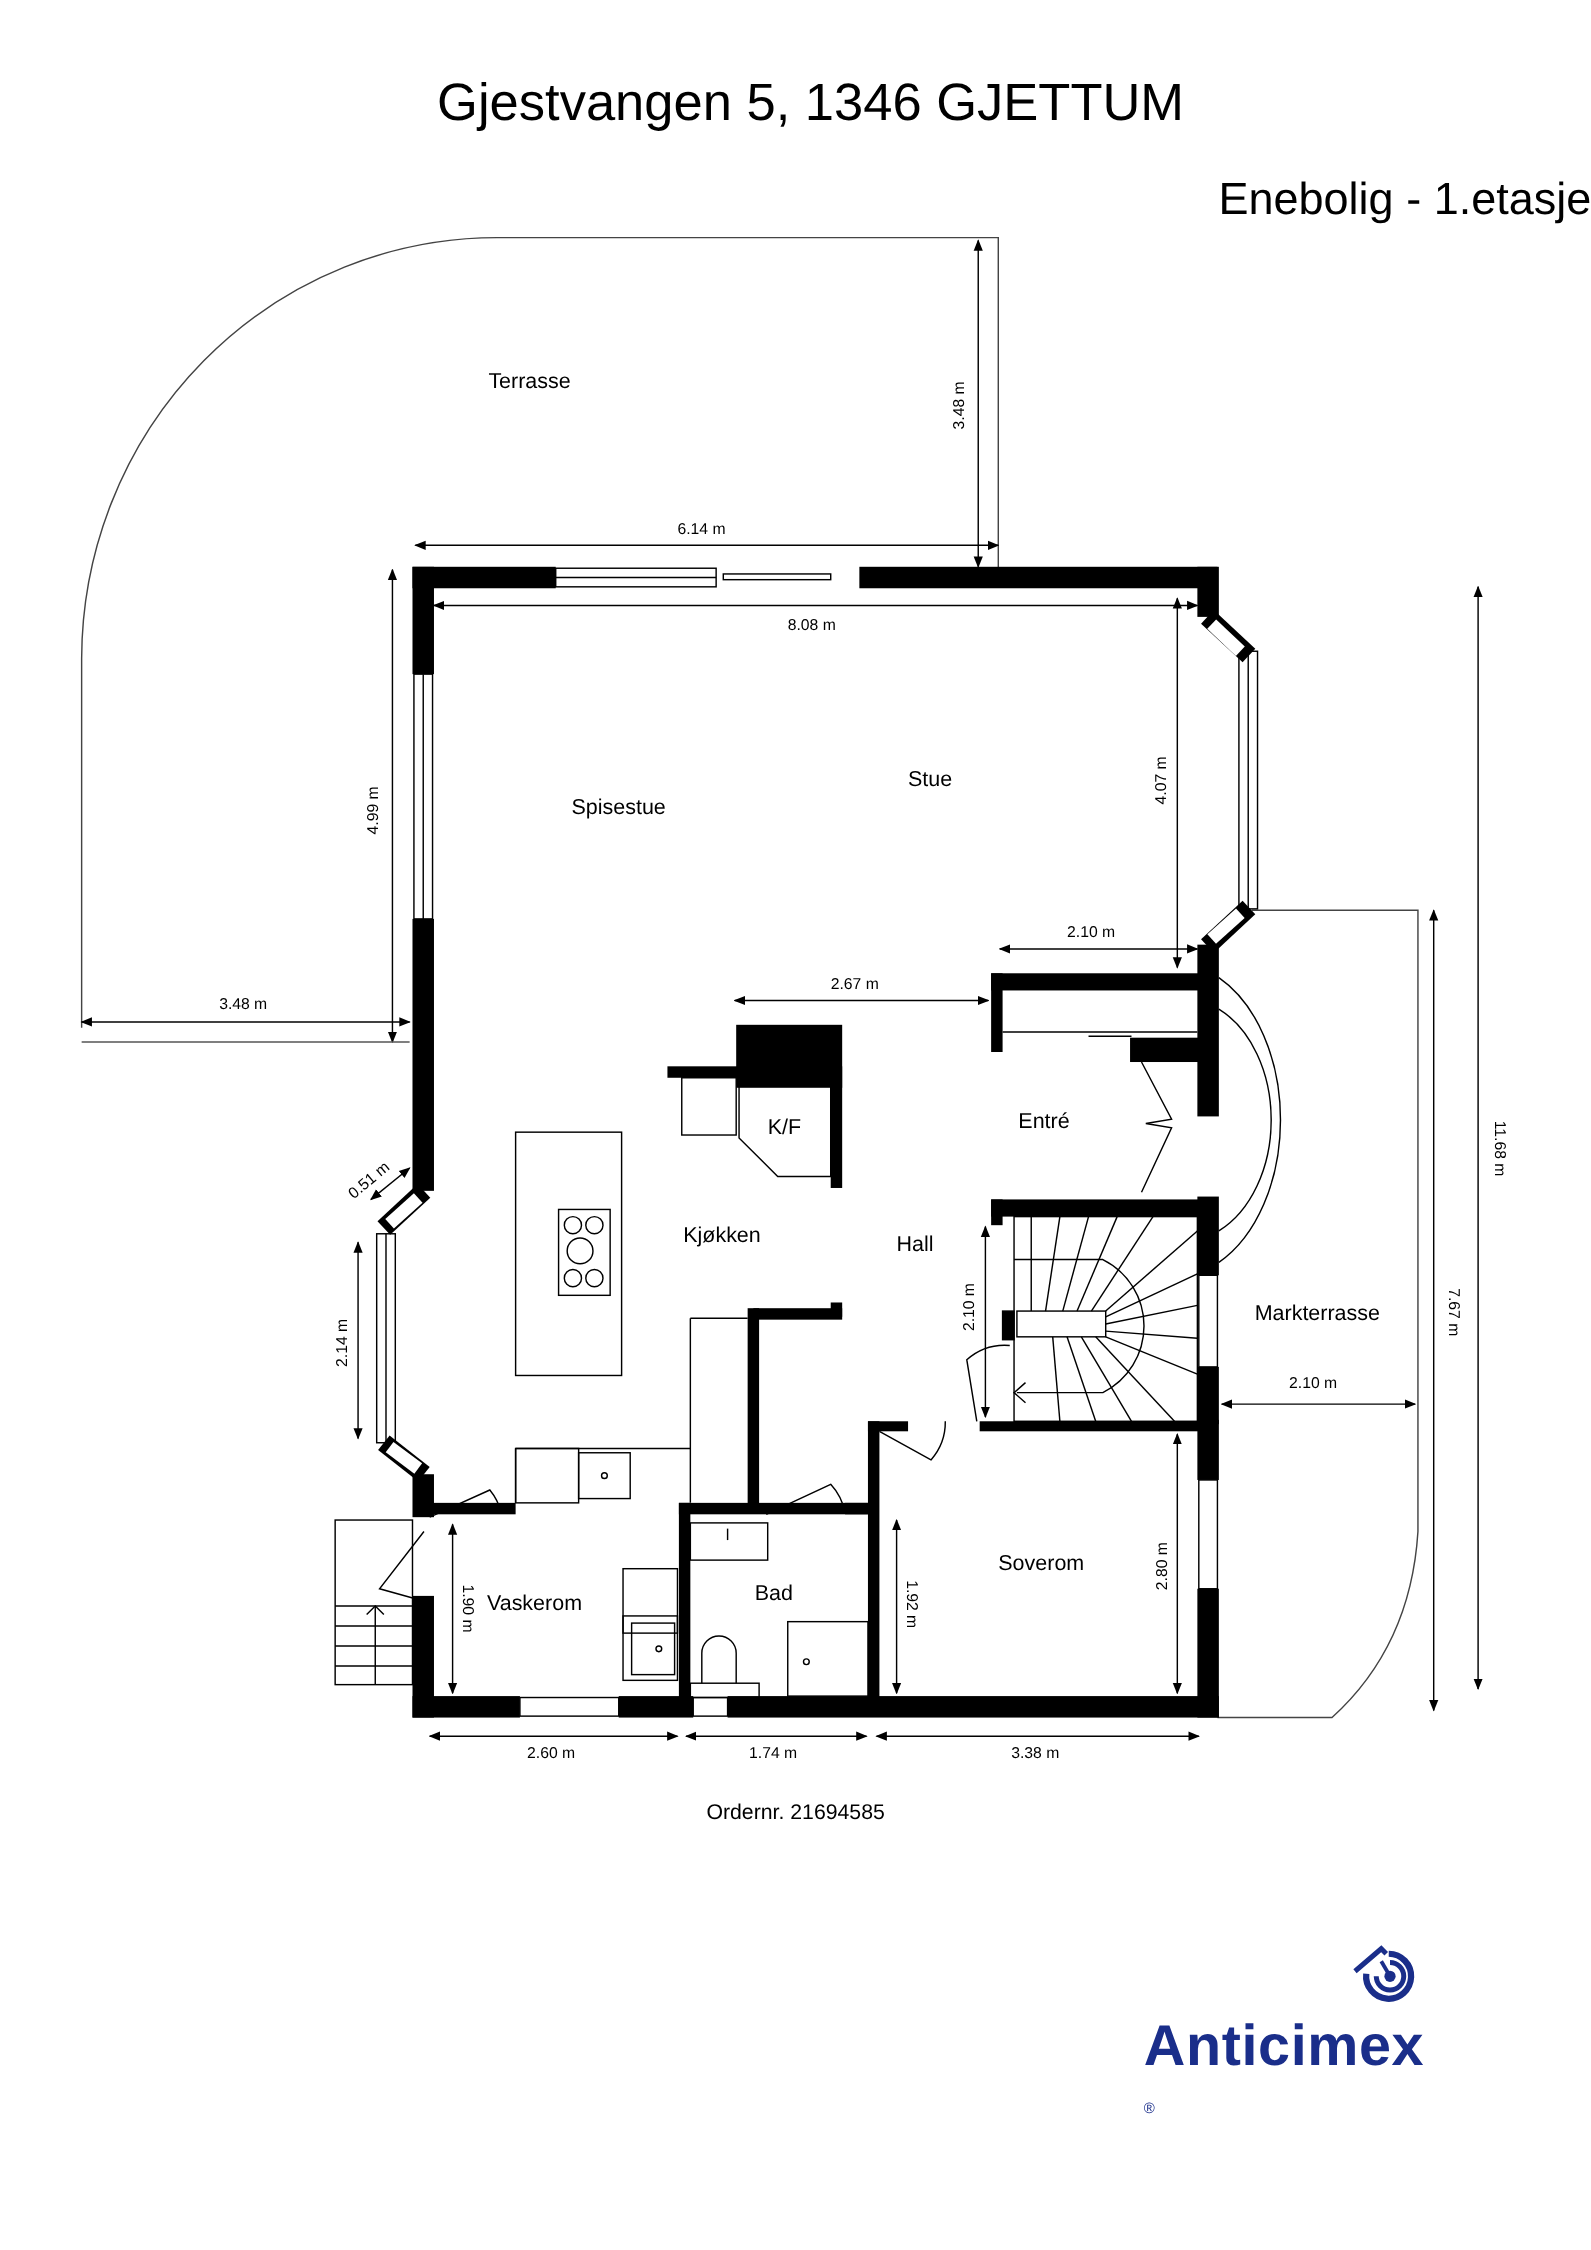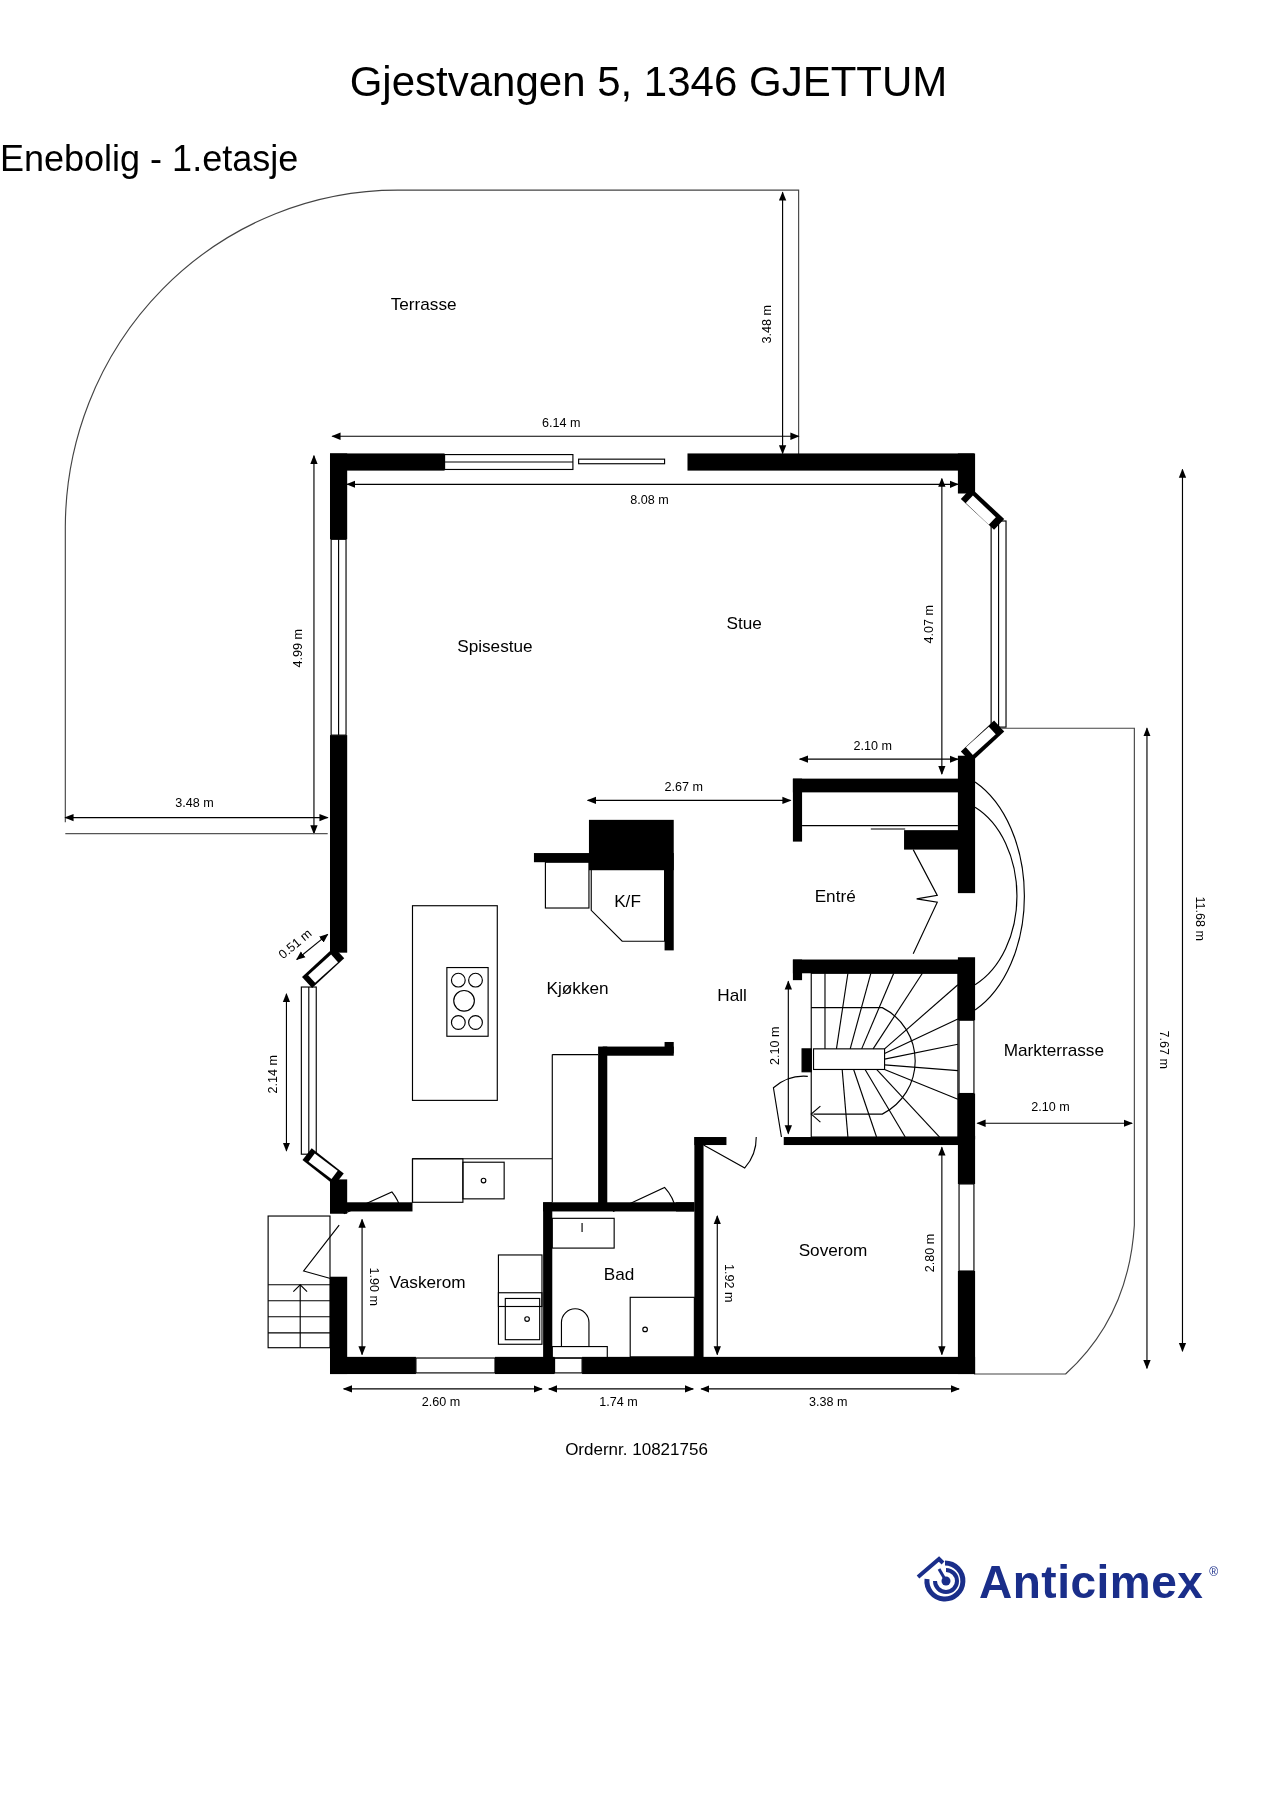--- a/index.html
+++ b/index.html
@@ -1,24 +1,24 @@
 <!DOCTYPE html>
 <html><head>
 <meta charset="utf-8">
 <style>
   html,body{margin:0;padding:0;background:#ffffff;}
   body{width:1273px;height:1800px;position:relative;overflow:hidden;font-family:"Liberation Sans",sans-serif;color:#000;}
   .title{position:absolute;left:0;width:1273px;text-align:center;top:58px;font-size:42px;letter-spacing:0;padding-left:12px;}
-  .subtitle{position:absolute;left:0;width:1273px;text-align:left;top:138px;font-size:36px;}
+  .subtitle{position:absolute;left:0;width:1273px;text-align:right;top:138px;font-size:36px;}
   svg.plan{position:absolute;left:0;top:0;width:1273px;height:1800px;}
   .plan text{font-family:"Liberation Sans",sans-serif;fill:#000;}
   .room{font-size:15px;}
   .dim{font-size:11px;}
   .order{position:absolute;left:0;width:1273px;text-align:center;top:1440px;font-size:17px;}
-  .logo{position:absolute;left:915px;top:1555px;display:flex;align-items:flex-start;gap:6px;}
+  .logo{position:absolute;left:915px;top:1555px;display:flex;align-items:flex-end;gap:6px;flex-direction:column;}
   .logo-text{font-size:46px;font-weight:bold;color:#1a2e8a;letter-spacing:0.5px;}
   .logo-reg{font-size:12px;color:#1a2e8a;align-self:flex-start;margin-top:10px;}
   .footer{position:absolute;left:0;width:1273px;top:1672px;text-align:center;font-size:17px;line-height:19px;}
 </style>
 </head>
 <body>
 
 <div class="title">Gjestvangen 5, 1346 GJETTUM</div>
 <div class="subtitle">Enebolig  - 1.etasje</div>
 
@@ -243,21 +243,21 @@
     <text class="dim" transform="translate(1012,900) rotate(90)">7.67 m</text>
     <text class="dim" transform="translate(323,1107) rotate(90)">1.90 m</text>
     <text class="dim" transform="translate(633,1104) rotate(90)">1.92 m</text>
     <text class="dim" transform="translate(815,1111) rotate(-90)">2.80 m</text>
     <text class="dim" x="368" y="1228">2.60 m</text>
     <text class="dim" x="523" y="1228">1.74 m</text>
     <text class="dim" x="706" y="1228">3.38 m</text>
   </g>
 </svg>
 
-<div class="order">Ordernr. 10821756</div>
+<div class="order">Ordernr. 21694585</div>
 
 <div class="logo">
   <svg width="58" height="48" viewBox="0 0 58 48">
     <path d="M3,22 L24,4 L28,8" fill="none" stroke="#1a2e8a" stroke-width="4"></path>
     <path d="M12,24 A18,18 0 1 0 30,8" fill="none" stroke="#1a2e8a" stroke-width="5"></path>
     <path d="M20,26 A11,11 0 1 0 31,15" fill="none" stroke="#1a2e8a" stroke-width="4"></path>
     <circle cx="31" cy="26" r="4.5" fill="#1a2e8a"></circle>
     <line x1="24" y1="14" x2="31" y2="26" stroke="#1a2e8a" stroke-width="3"></line>
   </svg>
   <span class="logo-text">Anticimex</span>

